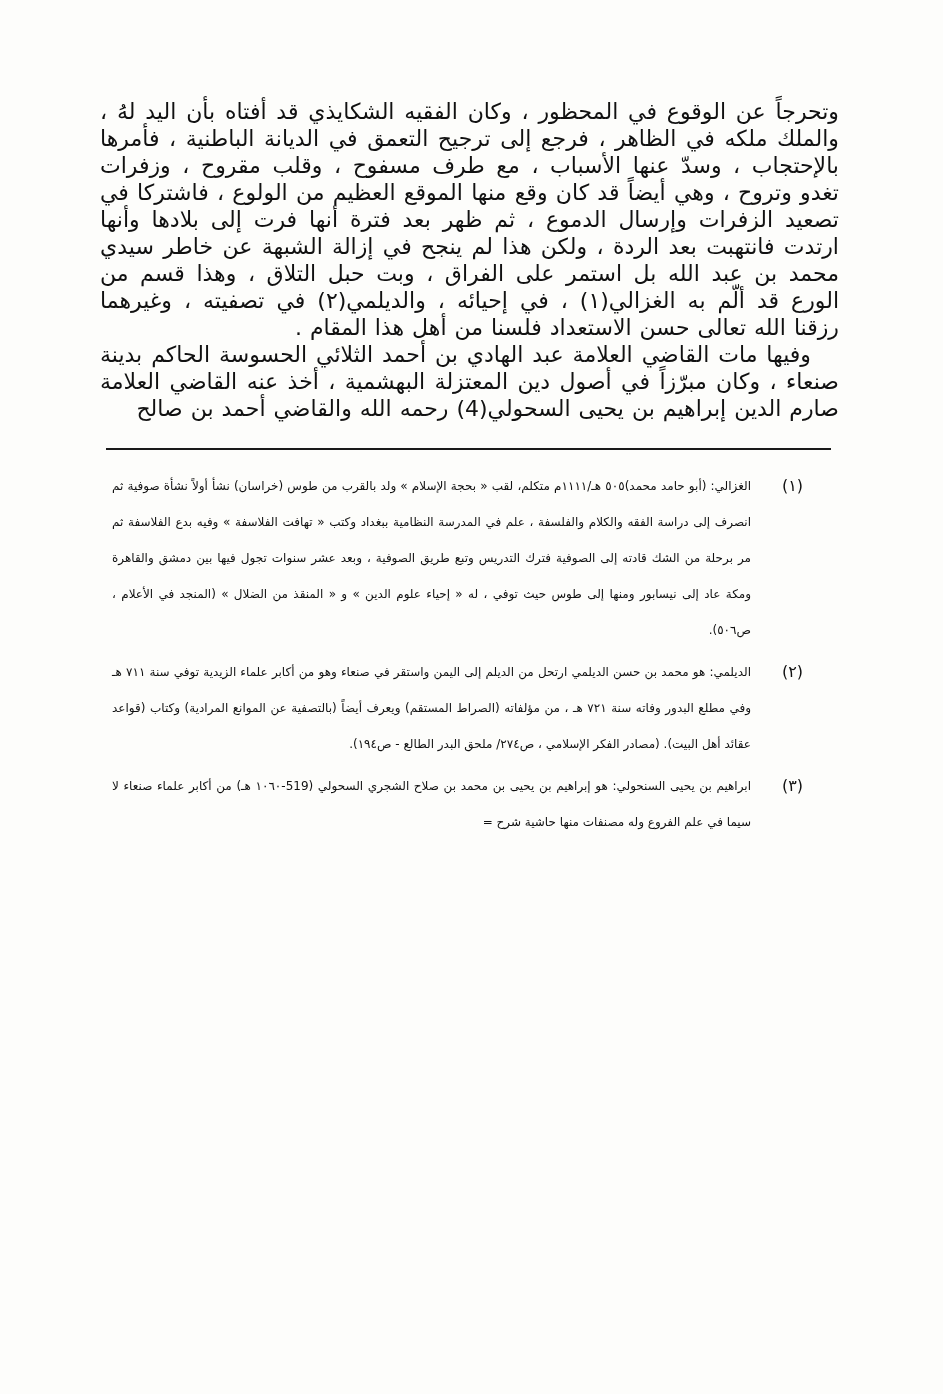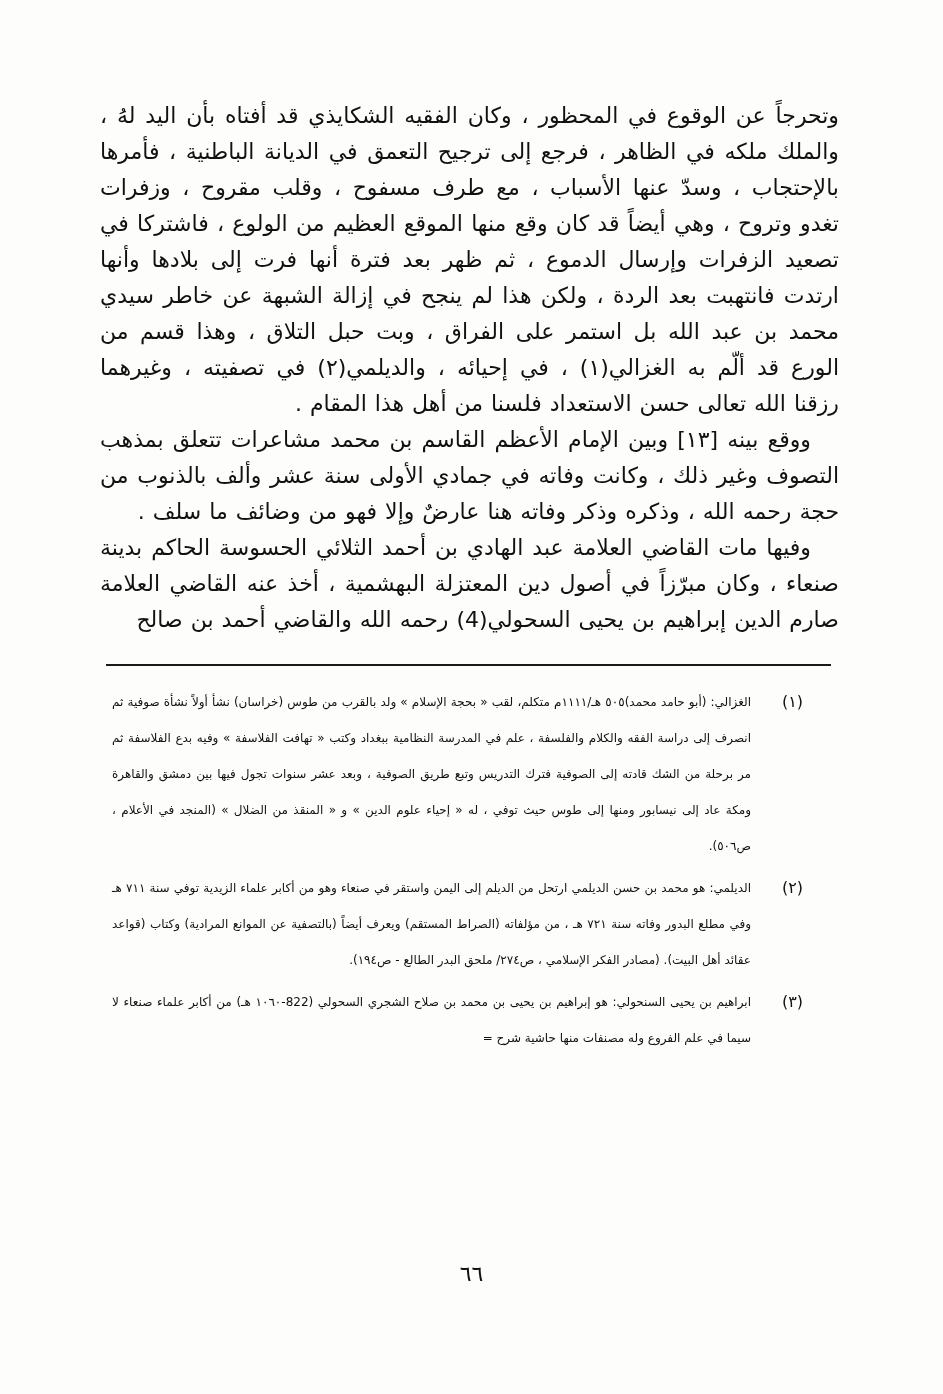--- a/index.html
+++ b/index.html
@@ -21,21 +21,21 @@
   }
   .text-block {
     position: absolute;
     top: 98px;
     right: 104px;
     left: 100px;
   }
   .body-text p {
     margin: 0;
     font-size: 22px;
-    line-height: 36px;
+    line-height: 27px;
     text-align: justify;
     text-align-last: right;
     word-spacing: 1px;
   }
   .body-text p.indented {
     text-indent: 28px;
   }
   .footnote-separator {
     border: none;
     border-top: 2px solid #1a1a1a;
@@ -75,37 +75,35 @@
   }
 </style>
 </head>
 <body>
 
 <div class="page">
   <div class="text-block">
 
     <div class="body-text">
       <p>وتحرجاً عن الوقوع في المحظور ، وكان الفقيه الشكايذي قد أفتاه بأن اليد لهُ ، والملك ملكه في الظاهر ، فرجع إلى ترجيح التعمق في الديانة الباطنية ، فأمرها بالإحتجاب ، وسدّ عنها الأسباب ، مع طرف مسفوح ، وقلب مقروح ، وزفرات تغدو وتروح ، وهي أيضاً قد كان وقع منها الموقع العظيم من الولوع ، فاشتركا في تصعيد الزفرات وإرسال الدموع ، ثم ظهر بعد فترة أنها فرت إلى بلادها وأنها ارتدت فانتهبت بعد الردة ، ولكن هذا لم ينجح في إزالة الشبهة عن خاطر سيدي محمد بن عبد الله بل استمر على الفراق ، وبت حبل التلاق ، وهذا قسم من الورع قد ألّم به الغزالي(١) ، في إحيائه ، والديلمي(٢) في تصفيته ، وغيرهما رزقنا الله تعالى حسن الاستعداد فلسنا من أهل هذا المقام .</p>
-      <p class="indented">ووقع بينه [١٣] وبين الإمام الأعظم القاسم بن محمد مشاعرات تتعلق بمذهب التصوف وغير ذلك ، وكانت وفاته في جمادي الأولى سنة عشر وألف بالذنوب من حجة رحمه الله ، وذكره وذكر وفاته هنا عارضٌ وإلا فهو من وضائف ما سلف .</p>
       <p class="indented">وفيها مات القاضي العلامة عبد الهادي بن أحمد الثلائي الحسوسة الحاكم بدينة صنعاء ، وكان مبرّزاً في أصول دين المعتزلة البهشمية ، أخذ عنه القاضي العلامة صارم الدين إبراهيم بن يحيى السحولي(4) رحمه الله والقاضي أحمد بن صالح</p>
     </div>
 
     <hr class="footnote-separator">
 
     <div class="footnotes">
       <div class="footnote">
         <span class="footnote-number">(١)</span>
         <span class="footnote-text">الغزالي: (أبو حامد محمد)٥٠٥ هـ/١١١١م متكلم، لقب « بحجة الإسلام » ولد بالقرب من طوس (خراسان) نشأ أولاً نشأة صوفية ثم انصرف إلى دراسة الفقه والكلام والفلسفة ، علم في المدرسة النظامية ببغداد وكتب « تهافت الفلاسفة » وفيه بدع الفلاسفة ثم مر برحلة من الشك قادته إلى الصوفية فترك التدريس وتبع طريق الصوفية ، وبعد عشر سنوات تجول فيها بين دمشق والقاهرة ومكة عاد إلى نيسابور ومنها إلى طوس حيث توفي ، له « إحياء علوم الدين » و « المنقذ من الضلال » (المنجد في الأعلام ، ص٥٠٦).</span>
       </div>
       <div class="footnote">
         <span class="footnote-number">(٢)</span>
         <span class="footnote-text">الديلمي: هو محمد بن حسن الديلمي ارتحل من الديلم إلى اليمن واستقر في صنعاء وهو من أكابر علماء الزيدية توفي سنة ٧١١ هـ وفي مطلع البدور وفاته سنة ٧٢١ هـ ، من مؤلفاته (الصراط المستقم) ويعرف أيضاً (بالتصفية عن الموانع المرادية) وكتاب (قواعد عقائد أهل البيت). (مصادر الفكر الإسلامي ، ص٢٧٤/ ملحق البدر الطالع - ص١٩٤).</span>
       </div>
       <div class="footnote">
         <span class="footnote-number">(٣)</span>
-        <span class="footnote-text">ابراهيم بن يحيى السنحولي: هو إبراهيم بن يحيى بن محمد بن صلاح الشجري السحولي (822-١٠٦٠ هـ) من أكابر علماء صنعاء لا سيما في علم الفروع وله مصنفات منها حاشية شرح =</span>
+        <span class="footnote-text">ابراهيم بن يحيى السنحولي: هو إبراهيم بن يحيى بن محمد بن صلاح الشجري السحولي (519-١٠٦٠ هـ) من أكابر علماء صنعاء لا سيما في علم الفروع وله مصنفات منها حاشية شرح =</span>
       </div>
     </div>
 
   </div>
 
-  <div class="page-number">٦٦</div>
 </div>
 
 </body></html>

